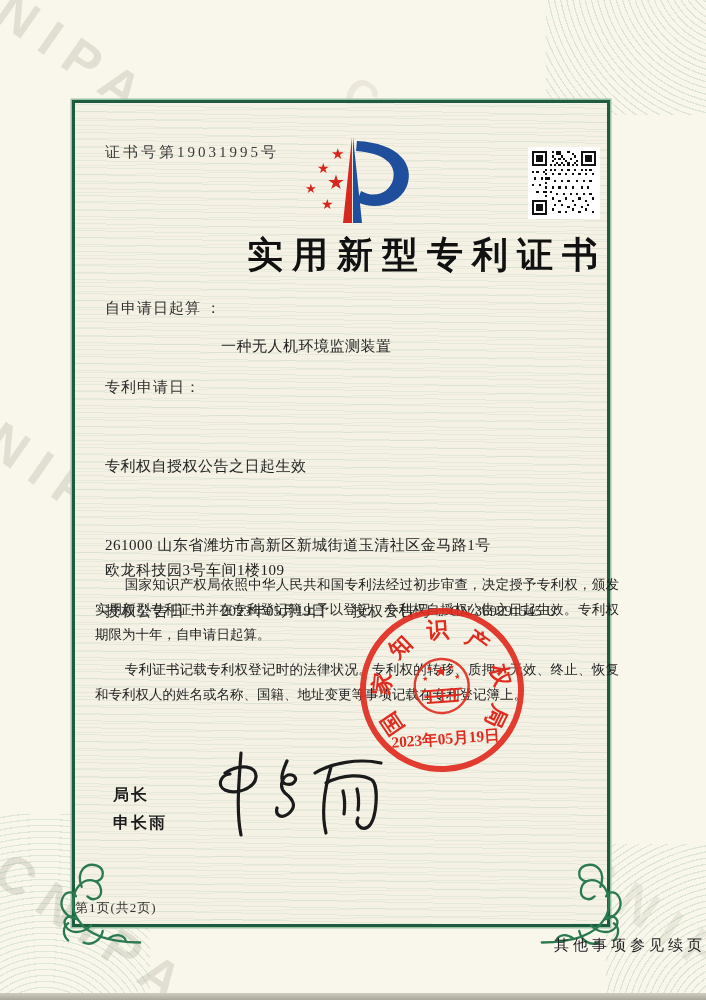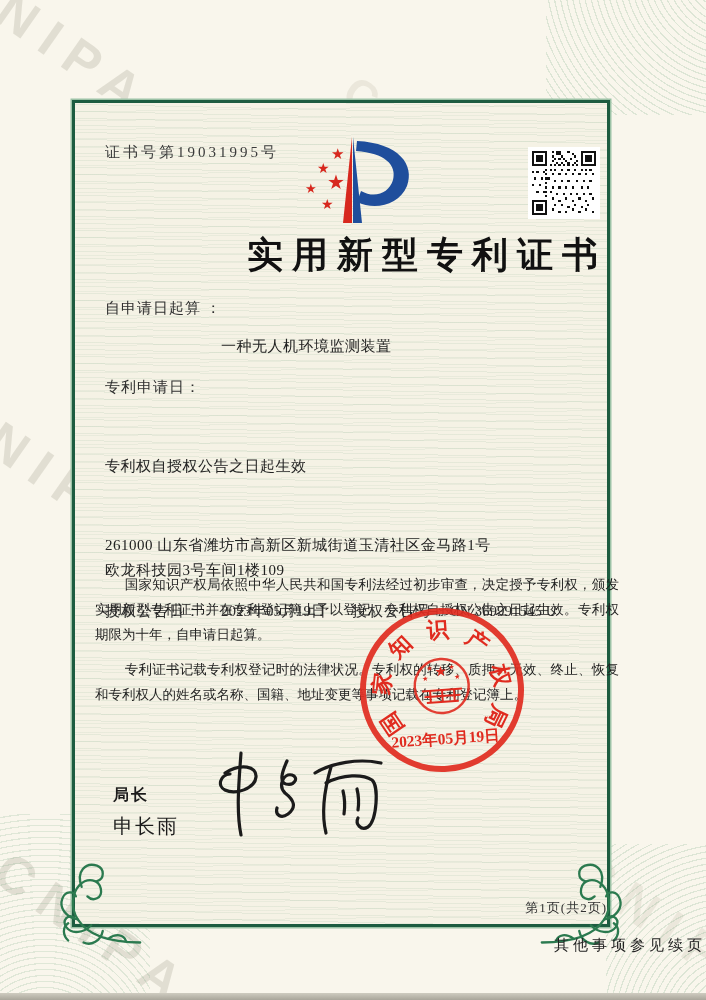--- a/index.html
+++ b/index.html
@@ -69,27 +69,27 @@
   .pair2 .flabel{width:auto;flex:0 0 auto;margin-right:2px;}
 
   .paras{position:absolute;left:20px;top:470px;width:524px;}
   .paras p{
     margin:0 0 10px 0;font-size:13.5px;line-height:1.85;text-align:justify;
     text-indent:2.2em;color:#1f1f1f;
   }
 
   .sig-title{position:absolute;left:38px;top:682px;font-size:16px;font-weight:600;
     font-family:Liberation Sans, sans-serif;color:#1c1c1c;letter-spacing:2px;}
-  .sig-name{position:absolute;left:38px;top:710px;font-size:20px;font-weight:400;
+  .sig-name{position:absolute;left:38px;top:710px;font-size:16px;font-weight:700;
     font-family:"Liberation Sans","DejaVu Sans",sans-serif;color:#1c1c1c;letter-spacing:2px;}
   .sig-hand{position:absolute;left:112px;top:636px;}
 
   .seal{position:absolute;left:356px;top:604px;width:172px;height:172px;transform:rotate(-4deg);}
 
-  .pagenum{position:absolute;left:0;top:796px;width:100%;text-align:right;font-size:13px;color:#333;letter-spacing:1px;}
+  .pagenum{position:absolute;left:0;top:796px;width:100%;text-align:left;font-size:13px;color:#333;letter-spacing:1px;}
 
   .bottom-note{position:absolute;left:0;top:936px;width:100%;text-align:right;
     font-size:15px;letter-spacing:4px;color:#222;}
 
   .page-edge{position:absolute;left:0;bottom:0;width:100%;height:7px;
     background:linear-gradient(#cfccc0,#a9a69b);}
 </style>
 </head>
 <body>
 

